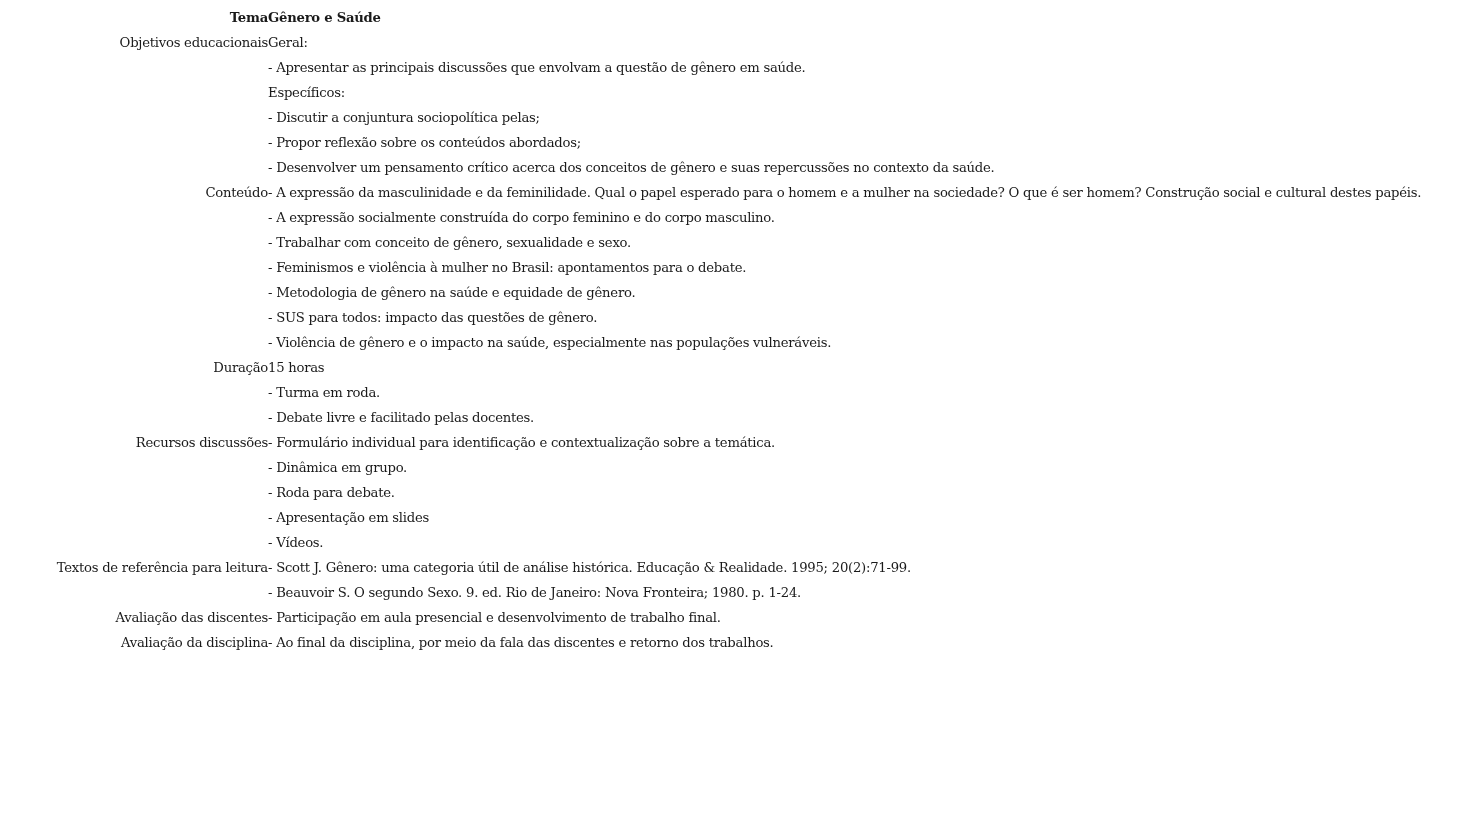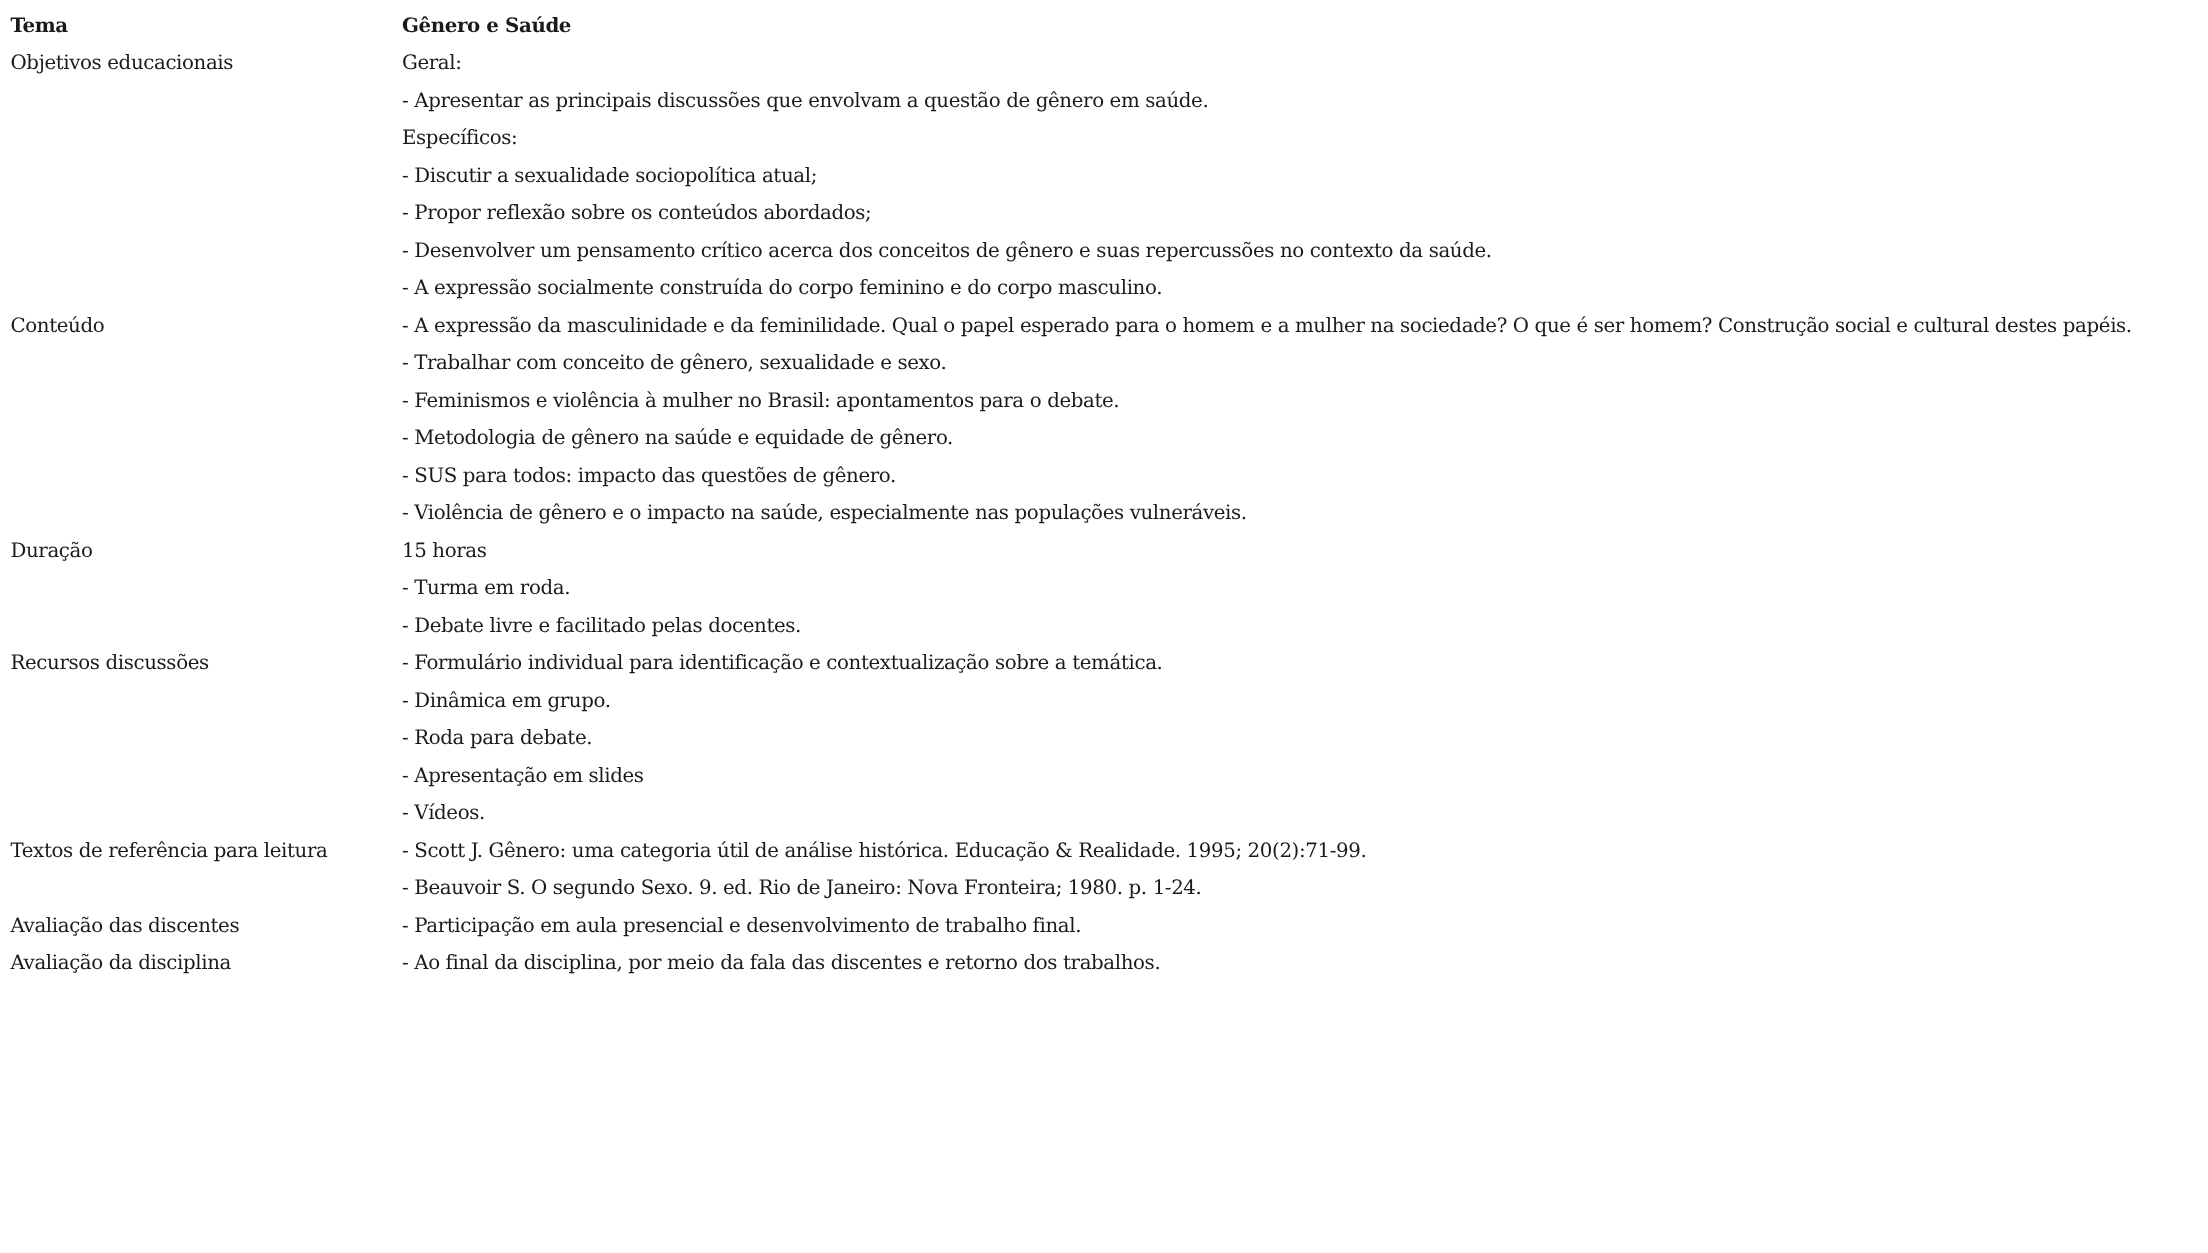--- a/index.html
+++ b/index.html
@@ -12,21 +12,21 @@
     position: absolute; left: 7px; top: 5px;
     border-collapse: collapse;
     font-size: 13.2px;
     letter-spacing: -0.25px;
     font-weight: 300;
   }
   table.doc td {
     padding: 0; height: 25px; line-height: 25px;
     vertical-align: top; white-space: nowrap;
   }
-  td.label { width: 261px; }
+  td.label { width: 261px; text-align: right; }
   .bold { font-weight: bold; }
 </style>
 </head>
 <body>
 
 <table class="doc">
   <tbody id="tbody">
     <tr>
       <td class="label bold">Tema</td>
       <td class="bold">Gênero e Saúde</td>
@@ -38,37 +38,37 @@
       <tr>
         <td class="label"></td>
         <td>- Apresentar as principais discussões que envolvam a questão de gênero em saúde.</td>
       </tr>
       <tr>
         <td class="label"></td>
         <td>Específicos:</td>
       </tr>
       <tr>
         <td class="label"></td>
-        <td>- Discutir a sexualidade sociopolítica atual;</td>
+        <td>- Discutir a conjuntura sociopolítica pelas;</td>
       </tr>
       <tr>
         <td class="label"></td>
         <td>- Propor reflexão sobre os conteúdos abordados;</td>
       </tr>
       <tr>
         <td class="label"></td>
         <td>- Desenvolver um pensamento crítico acerca dos conceitos de gênero e suas repercussões no contexto da saúde.</td>
       </tr>
       <tr>
+        <td class="label">Conteúdo</td>
+        <td>- A expressão da masculinidade e da feminilidade. Qual o papel esperado para o homem e a mulher na sociedade? O que é ser homem? Construção social e cultural destes papéis.</td>
+      </tr>
+      <tr>
         <td class="label"></td>
         <td>- A expressão socialmente construída do corpo feminino e do corpo masculino.</td>
-      </tr>
-      <tr>
-        <td class="label">Conteúdo</td>
-        <td>- A expressão da masculinidade e da feminilidade. Qual o papel esperado para o homem e a mulher na sociedade? O que é ser homem? Construção social e cultural destes papéis.</td>
       </tr>
       <tr>
         <td class="label"></td>
         <td>- Trabalhar com conceito de gênero, sexualidade e sexo.</td>
       </tr>
       <tr>
         <td class="label"></td>
         <td>- Feminismos e violência à mulher no Brasil: apontamentos para o debate.</td>
       </tr>
       <tr>

